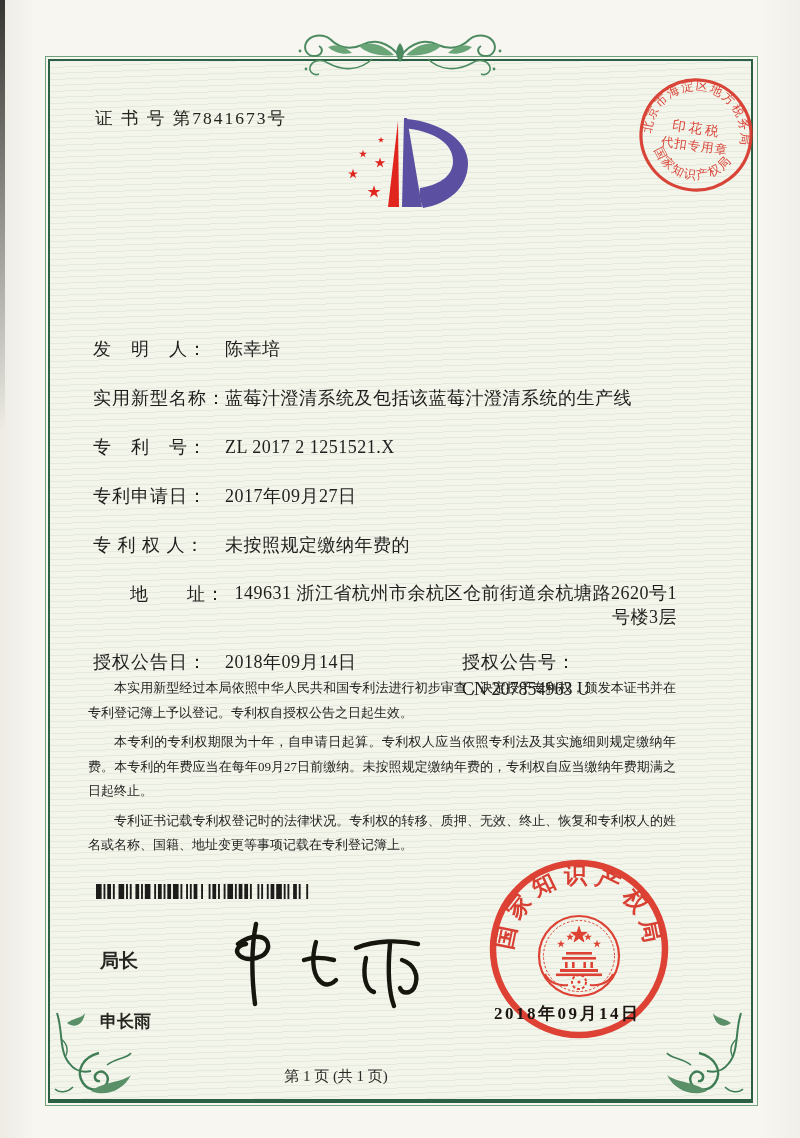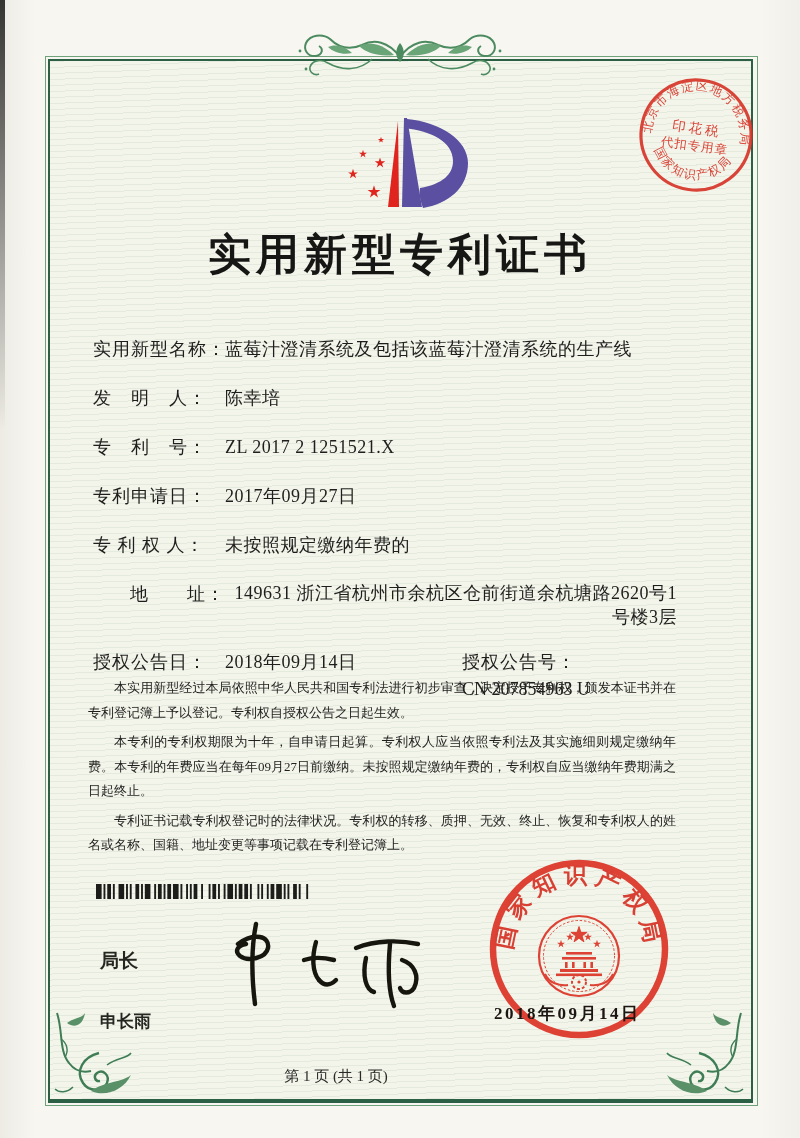--- a/index.html
+++ b/index.html
@@ -90,20 +90,21 @@
       <path d="M10,20 C16,38 12,58 22,70 C28,78 36,80 44,78" stroke-width="2"></path>
       <path d="M52,60 C36,64 28,78 36,90 C42,99 56,99 60,90 C63,82 56,76 50,80 C46,83 48,89 53,88" stroke-width="2.4"></path>
       <path d="M44,98 C58,88 74,90 84,82 C76,98 58,104 44,98 Z" fill="#5a9068" stroke="none"></path>
       <path d="M20,30 C28,24 34,26 38,20 C36,32 28,36 20,30 Z" fill="#5a9068" stroke="none"></path>
       <path d="M60,72 C70,64 80,66 84,60" stroke-width="1.6"></path>
       <path d="M26,94 C20,100 12,100 8,96" stroke-width="1.6"></path>
       <path d="M14,46 C20,50 22,58 18,64" stroke-width="1.4"></path>
     </g>
   </svg>
 
+  <div class="abs cert-no">证 书 号 第7841673号</div>
 
   <svg class="abs logo" viewBox="0 0 130 95">
     <defs>
       <path id="star" d="M0,-10 L2.25,-3.09 L9.51,-3.09 L3.63,1.18 L5.88,8.09 L0,3.82 L-5.88,8.09 L-3.63,1.18 L-9.51,-3.09 L-2.25,-3.09 Z"></path>
     </defs>
     <polygon points="58,6 59,92 48,92" fill="#e0251f"></polygon>
     <polygon points="64,3 67,3 82,92 62,92" fill="#5a4fa0"></polygon>
     <path d="M67,4 C100,7 128,25 128,48 C128,73 108,89 83,93 C80,85 79,79 80,73 C103,69 113,59 113,46 C113,27 92,16 64,13 Z" fill="#5a4fa0"></path>
     <g fill="#e0251f">
       <use href="#star" transform="translate(41,25) scale(0.32)"></use>
@@ -123,30 +124,29 @@
     <text class="stamp-red-text" font-size="12.2" letter-spacing="1.5">
       <textPath href="#tp-top" startOffset="50%" text-anchor="middle">北京市海淀区地方税务局</textPath>
     </text>
     <text x="59" y="57" text-anchor="middle" class="stamp-red-text" font-size="13.5" letter-spacing="3">印花税</text>
     <text x="59" y="74" text-anchor="middle" class="stamp-red-text" font-size="12.5" letter-spacing="1">代扣专用章</text>
     <text class="stamp-red-text" font-size="12.2" letter-spacing="1.5">
       <textPath href="#tp-bot" startOffset="50%" text-anchor="middle">国家知识产权局</textPath>
     </text>
   </svg>
 
-  <div class="abs title">实用新型专利证书</div>
 
   <div class="abs fields">
+    <div class="frow">
+      <span class="flabel">发　明　人：</span>
+      <span class="fvalue">陈幸培</span>
+    </div>
     <div class="frow">
       <span class="flabel">实用新型名称：</span>
       <span class="fvalue">蓝莓汁澄清系统及包括该蓝莓汁澄清系统的生产线</span>
-    </div>
-    <div class="frow">
-      <span class="flabel">发　明　人：</span>
-      <span class="fvalue">陈幸培</span>
     </div>
     <div class="frow">
       <span class="flabel">专　利　号：</span>
       <span class="fvalue">ZL 2017 2 1251521.X</span>
     </div>
     <div class="frow">
       <span class="flabel">专利申请日：</span>
       <span class="fvalue">2017年09月27日</span>
     </div>
     <div class="frow">

